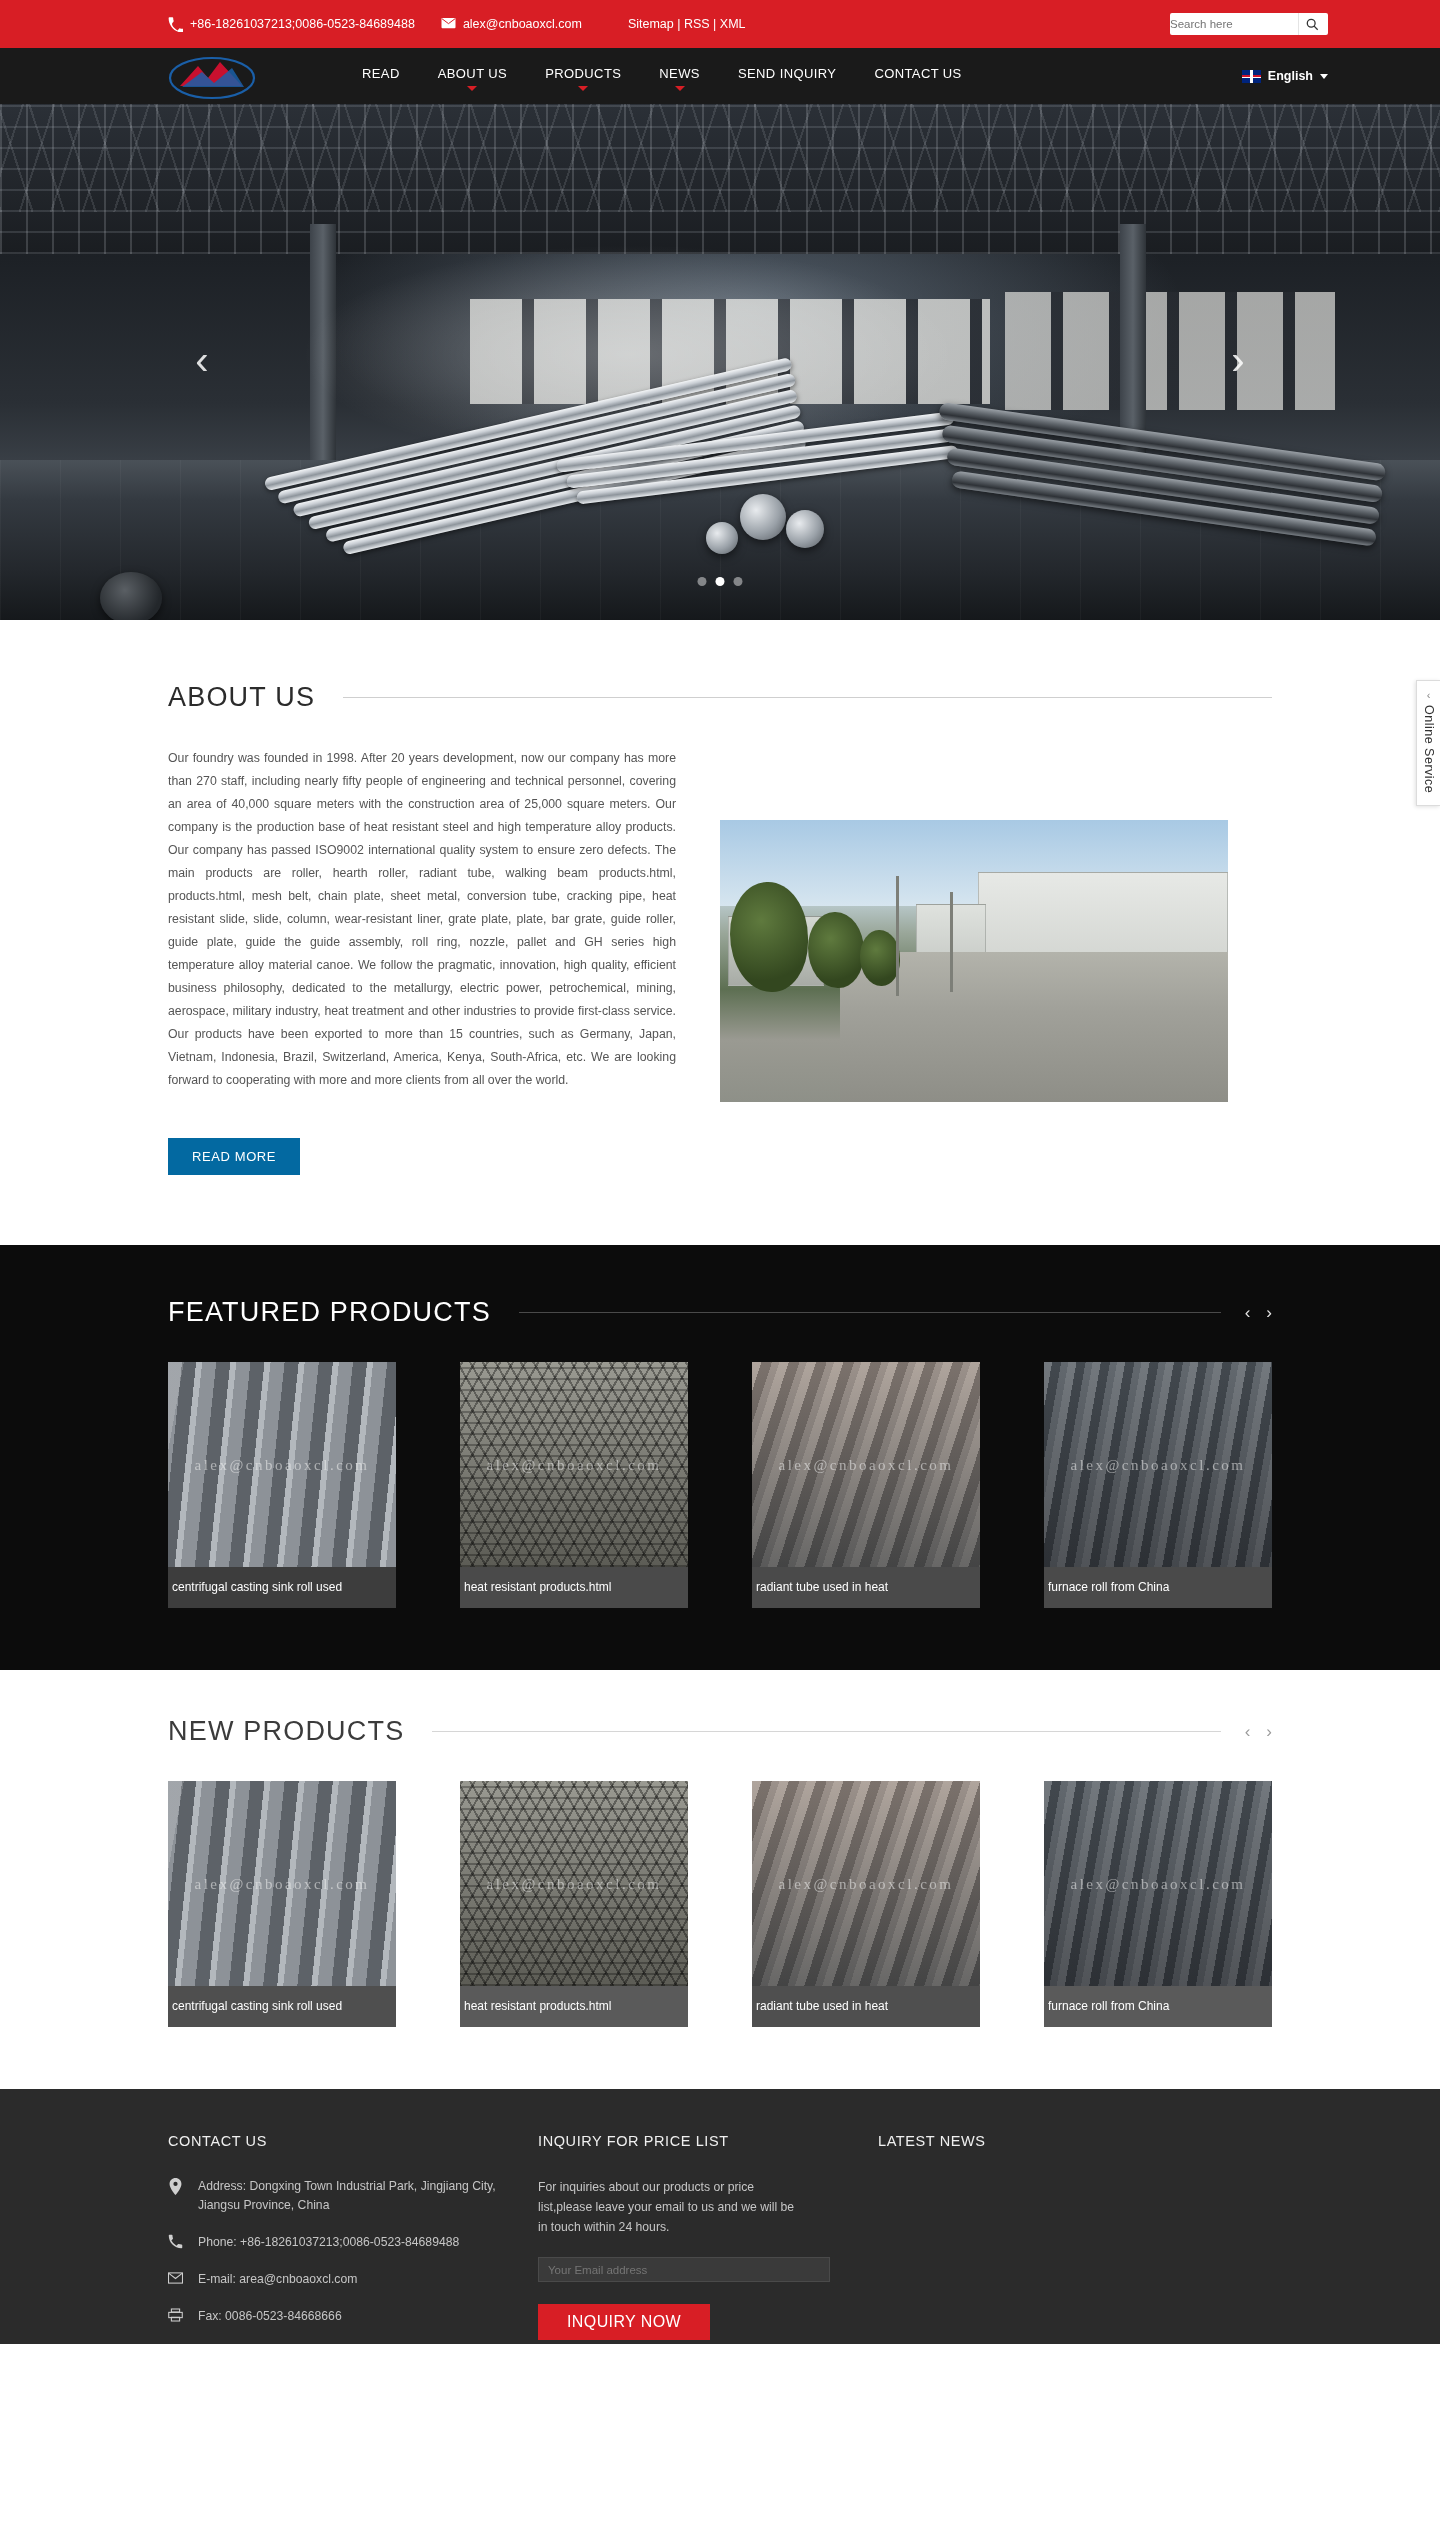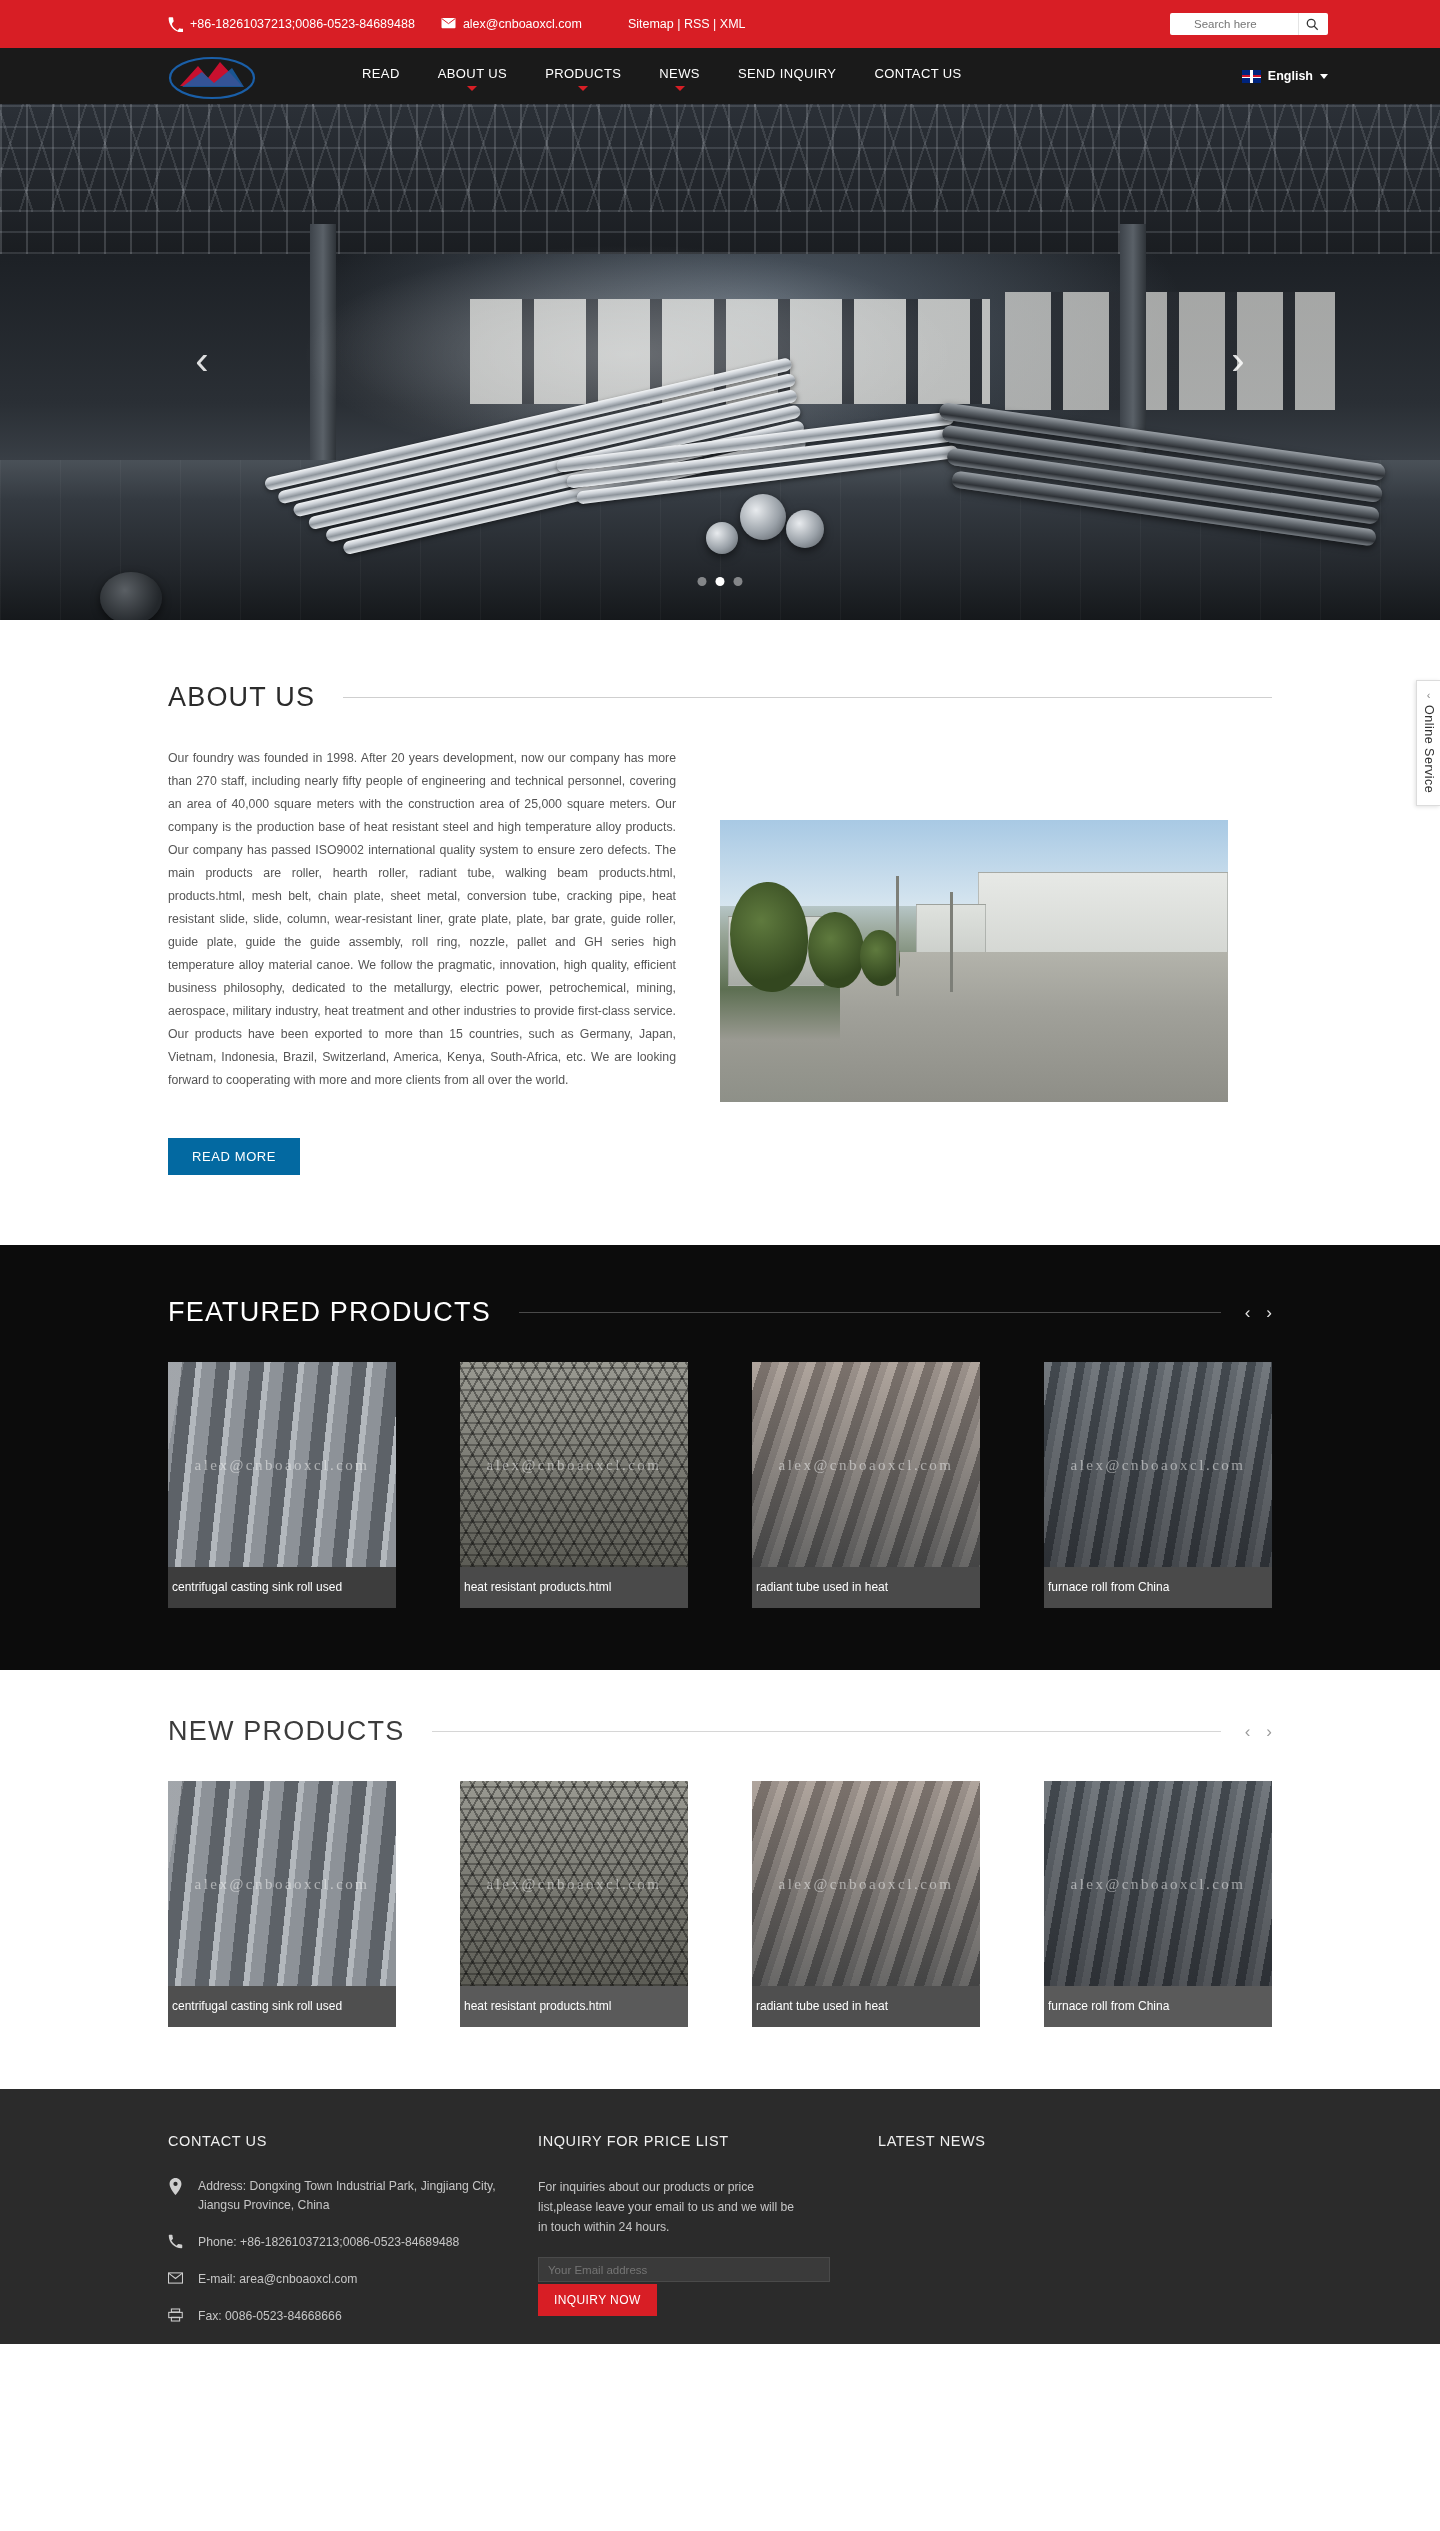--- a/index.html
+++ b/index.html
@@ -57,21 +57,21 @@
     border-radius: 2px;
     display: flex;
     align-items: center;
   }
   .search-wrap input {
     border: none;
     outline: none;
     height: 36px;
     width: 128px;
     font-size: 11.5px;
-    padding-left: 24px;
+    padding-left: 0;
     color: #666;
     background: transparent;
     font-family: "Liberation Sans", sans-serif;
   }
   .search-btn {
     width: 28px; height: 22px;
     display: flex; align-items: center; justify-content: center;
     cursor: pointer;
     border-left: 1px solid #e4e4e4;
   }
@@ -532,26 +532,26 @@
     background: #3a3a3a;
     border: 1px solid #4a4a4a;
     color: #9a9a9a;
     font-size: 11.5px;
     padding: 0 9px;
     outline: none;
     font-family: "Liberation Sans", sans-serif;
     display: block;
   }
   .inquiry-btn {
-    margin-top: 2px;
+    margin-top: 22px;
     background: #d81e25;
     color: #fff;
     border: none;
-    font-size: 12px;
-    padding: 9px 16px;
+    font-size: 16px;
+    padding: 9px 29px;
     cursor: pointer;
     font-family: "Liberation Sans", sans-serif;
     letter-spacing: 0.4px;
   }
 </style>
 </head>
 <body>
 
 <div class="topbar">
   <div class="topbar-inner">

